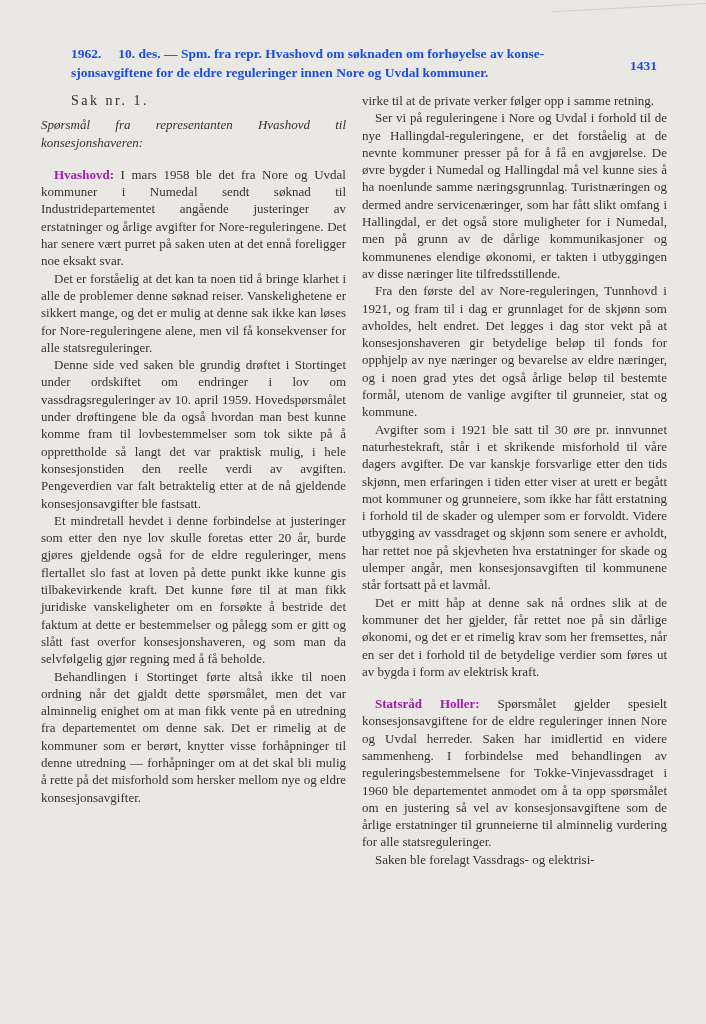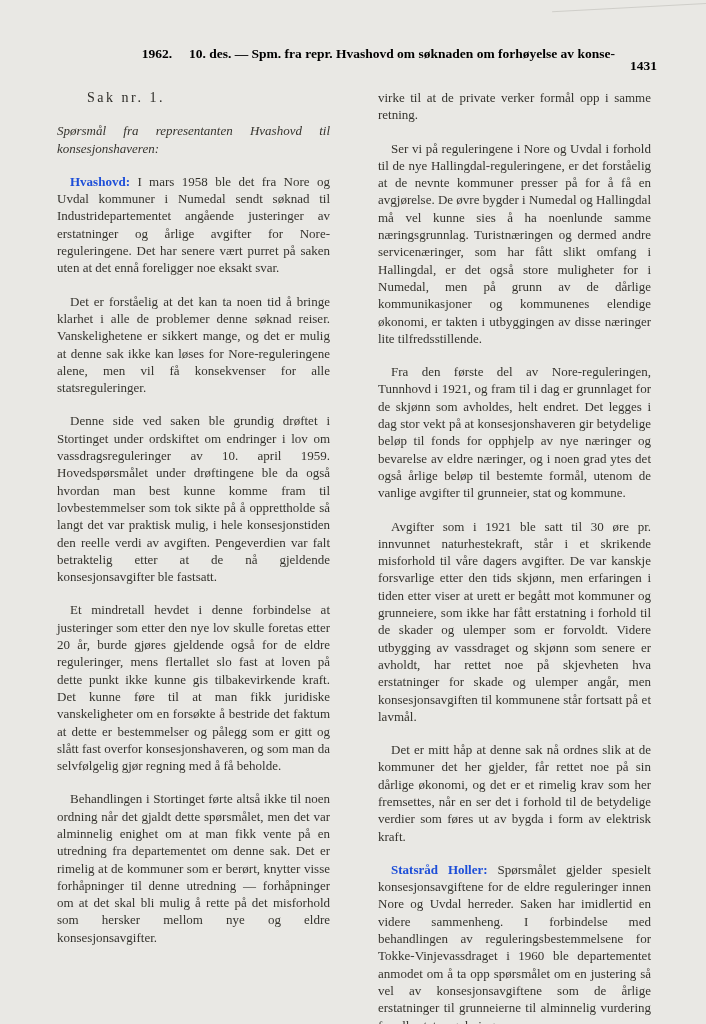--- a/index.html
+++ b/index.html
@@ -22,87 +22,88 @@
     position: absolute;
     top: 7px;
     right: -6px;
     width: 160px;
     height: 1px;
     background: #cfcec9;
     transform: rotate(-3deg);
   }
   .running-head {
     position: relative;
-    text-align: right;
+    text-align: left;
     font-weight: bold;
     font-size: 13.5px;
     line-height: 19px;
     padding: 0 52px 0 30px;
-    color: #000000;
+    color: #1d4ed8;
   }
   .page-number {
     position: absolute;
     right: 10px;
     top: 12px;
     font-weight: bold;
   }
   .columns {
     display: flex;
     gap: 16px;
     margin-top: 10px;
   }
   .column {
     flex: 1 1 0;
     font-size: 13px;
     line-height: 17.3px;
     text-align: justify;
     hyphens: manual;
   }
   .para {
-    margin: 16px;
+    margin: 0;
     text-indent: 13px;
   }
   .para.noindent { text-indent: 0; }
   .para.heading {
     font-size: 14px;
     letter-spacing: 2.5px;
     text-indent: 30px;
     text-align: left;
     margin-bottom: 7px;
     color: #2f2d28;
   }
   .para.italic { font-style: italic; }
   .para.gap-before { margin-top: 15px; }
-  .speaker { font-weight: bold; font-style: normal; color: #1d4ed8; }
+  .speaker { font-weight: bold; font-style: normal; color: #a21caf; }
 </style>
 </head>
 <body>
 
 <div class="page">
   <div class="scan-artifact"></div>
 
   <header class="running-head">
     <div>
       <span>1962.  10. des. — Spm. fra repr. Hvashovd om søknaden om forhøyelse av konse-</span>
       <span class="page-number">1431</span>
     </div>
+    <div>sjonsavgiftene for de eldre reguleringer innen Nore og Uvdal kommuner.</div>
   </header>
 
   <main class="columns">
     <section class="column">
         <p class="para heading">Sak nr. 1.</p>
         <p class="para italic noindent">Spørsmål fra representanten Hvashovd til konsesjonshaveren:</p>
         <p class="para gap-before"><span class="speaker">Hvashovd:</span> I mars 1958 ble det fra Nore og Uvdal kommuner i Numedal sendt søknad til Industridepartementet angående justeringer av erstatninger og årlige avgifter for Nore-reguleringene. Det har senere vært purret på saken uten at det ennå foreligger noe eksakt svar.</p>
         <p class="para">Det er forståelig at det kan ta noen tid å bringe klarhet i alle de problemer denne søknad reiser. Vanskelighetene er sikkert mange, og det er mulig at denne sak ikke kan løses for Nore-reguleringene alene, men vil få konsekvenser for alle statsreguleringer.</p>
         <p class="para">Denne side ved saken ble grundig drøftet i Stortinget under ordskiftet om endringer i lov om vassdragsreguleringer av 10. april 1959. Hovedspørsmålet under drøftingene ble da også hvordan man best kunne komme fram til lovbestemmelser som tok sikte på å opprettholde så langt det var praktisk mulig, i hele konsesjonstiden den reelle verdi av avgiften. Pengeverdien var falt betraktelig etter at de nå gjeldende konsesjonsavgifter ble fastsatt.</p>
         <p class="para">Et mindretall hevdet i denne forbindelse at justeringer som etter den nye lov skulle foretas etter 20 år, burde gjøres gjeldende også for de eldre reguleringer, mens flertallet slo fast at loven på dette punkt ikke kunne gis tilbakevirkende kraft. Det kunne føre til at man fikk juridiske vanskeligheter om en forsøkte å bestride det faktum at dette er bestemmelser og pålegg som er gitt og slått fast overfor konsesjonshaveren, og som man da selvfølgelig gjør regning med å få beholde.</p>
         <p class="para">Behandlingen i Stortinget førte altså ikke til noen ordning når det gjaldt dette spørsmålet, men det var alminnelig enighet om at man fikk vente på en utredning fra departementet om denne sak. Det er rimelig at de kommuner som er berørt, knytter visse forhåpninger til denne utredning — forhåpninger om at det skal bli mulig å rette på det misforhold som hersker mellom nye og eldre konsesjonsavgifter.</p>
       </section>
     <section class="column">
-        <p class="para noindent">virke til at de private verker formål opp i samme retning.</p>
+        <p class="para noindent">virke til at de private verker følger opp i samme retning.</p>
         <p class="para">Ser vi på reguleringene i Nore og Uvdal i forhold til de nye Hallingdal-reguleringene, er det forståelig at de nevnte kommuner presser på for å få en avgjørelse. De øvre bygder i Numedal og Hallingdal må vel kunne sies å ha noenlunde samme næringsgrunnlag. Turistnæringen og dermed andre servicenæringer, som har fått slikt omfang i Hallingdal, er det også store muligheter for i Numedal, men på grunn av de dårlige kommunikasjoner og kommunenes elendige økonomi, er takten i utbyggingen av disse næringer lite tilfredsstillende.</p>
         <p class="para">Fra den første del av Nore-reguleringen, Tunnhovd i 1921, og fram til i dag er grunnlaget for de skjønn som avholdes, helt endret. Det legges i dag stor vekt på at konsesjonshaveren gir betydelige beløp til fonds for opphjelp av nye næringer og bevarelse av eldre næringer, og i noen grad ytes det også årlige beløp til bestemte formål, utenom de vanlige avgifter til grunneier, stat og kommune.</p>
         <p class="para">Avgifter som i 1921 ble satt til 30 øre pr. innvunnet naturhestekraft, står i et skrikende misforhold til våre dagers avgifter. De var kanskje forsvarlige etter den tids skjønn, men erfaringen i tiden etter viser at urett er begått mot kommuner og grunneiere, som ikke har fått erstatning i forhold til de skader og ulemper som er forvoldt. Videre utbygging av vassdraget og skjønn som senere er avholdt, har rettet noe på skjevheten hva erstatninger for skade og ulemper angår, men konsesjonsavgiften til kommunene står fortsatt på et lavmål.</p>
         <p class="para">Det er mitt håp at denne sak nå ordnes slik at de kommuner det her gjelder, får rettet noe på sin dårlige økonomi, og det er et rimelig krav som her fremsettes, når en ser det i forhold til de betydelige verdier som føres ut av bygda i form av elektrisk kraft.</p>
         <p class="para gap-before"><span class="speaker">Statsråd Holler:</span> Spørsmålet gjelder spesielt konsesjonsavgiftene for de eldre reguleringer innen Nore og Uvdal herreder. Saken har imidlertid en videre sammenheng. I forbindelse med behandlingen av reguleringsbestemmelsene for Tokke-Vinjevassdraget i 1960 ble departementet anmodet om å ta opp spørsmålet om en justering så vel av konsesjonsavgiftene som de årlige erstatninger til grunneierne til alminnelig vurdering for alle statsreguleringer.</p>
         <p class="para">Saken ble forelagt Vassdrags- og elektrisi-</p>
       </section>
   </main>
 </div>
 

